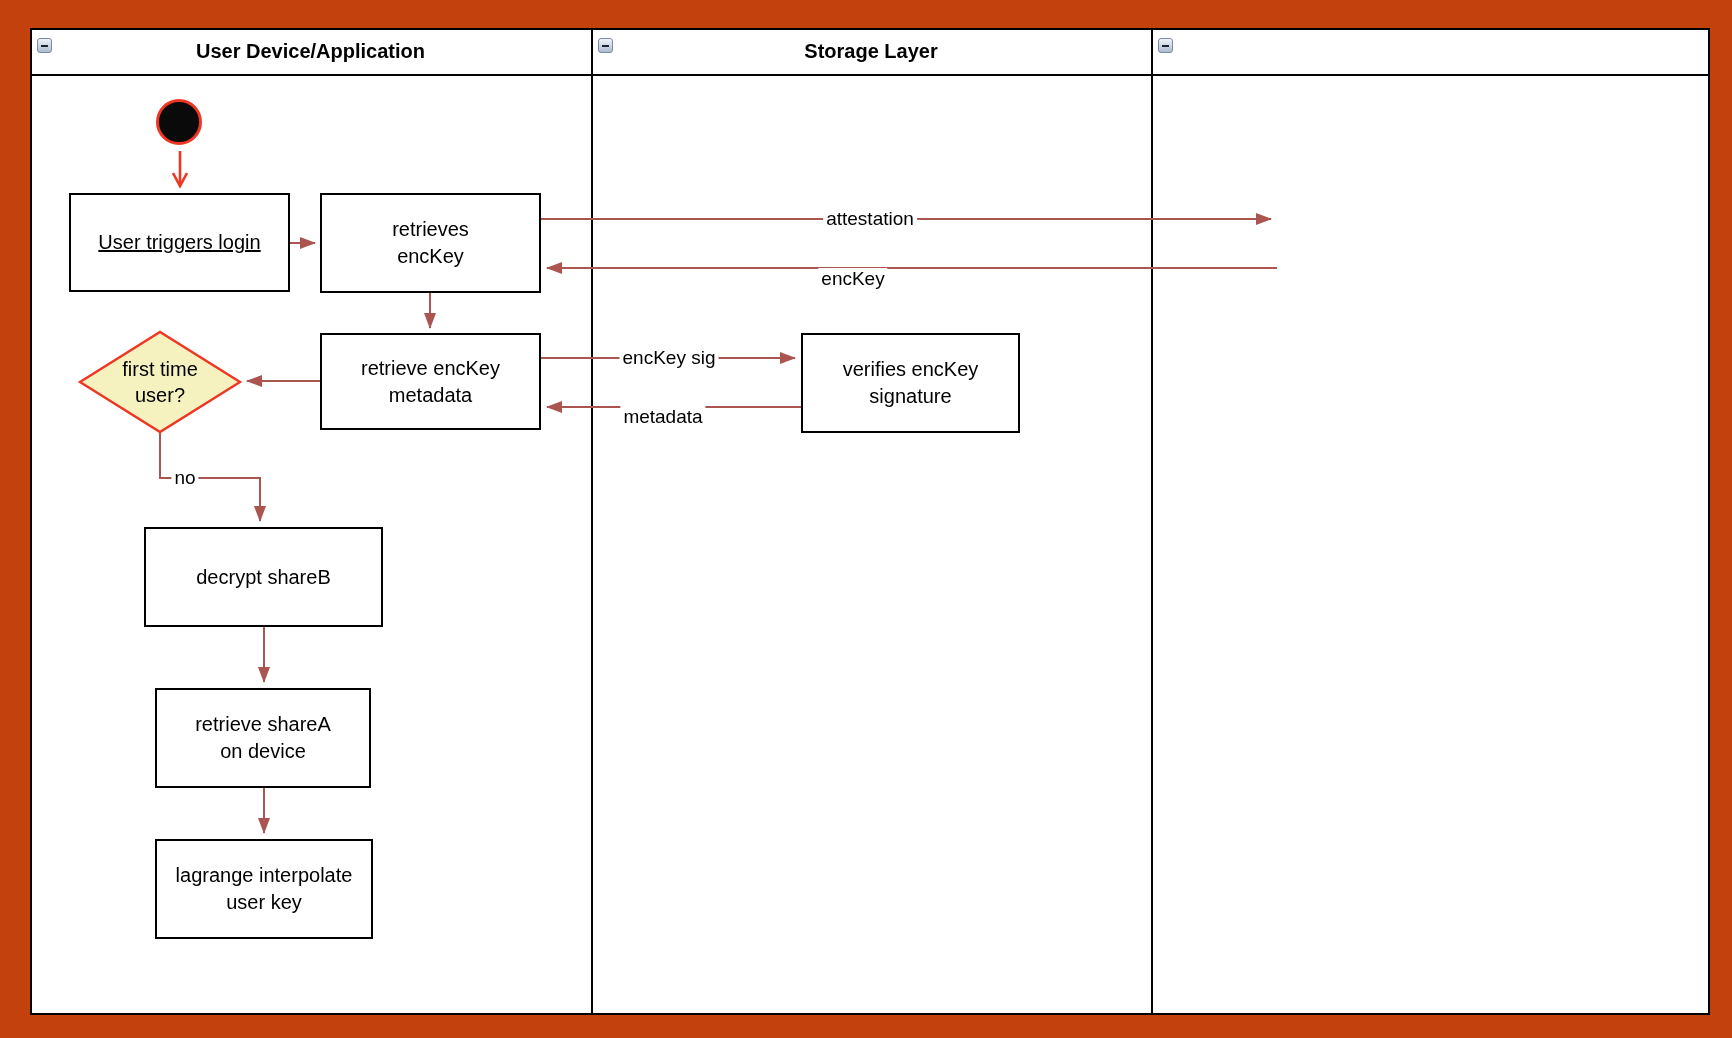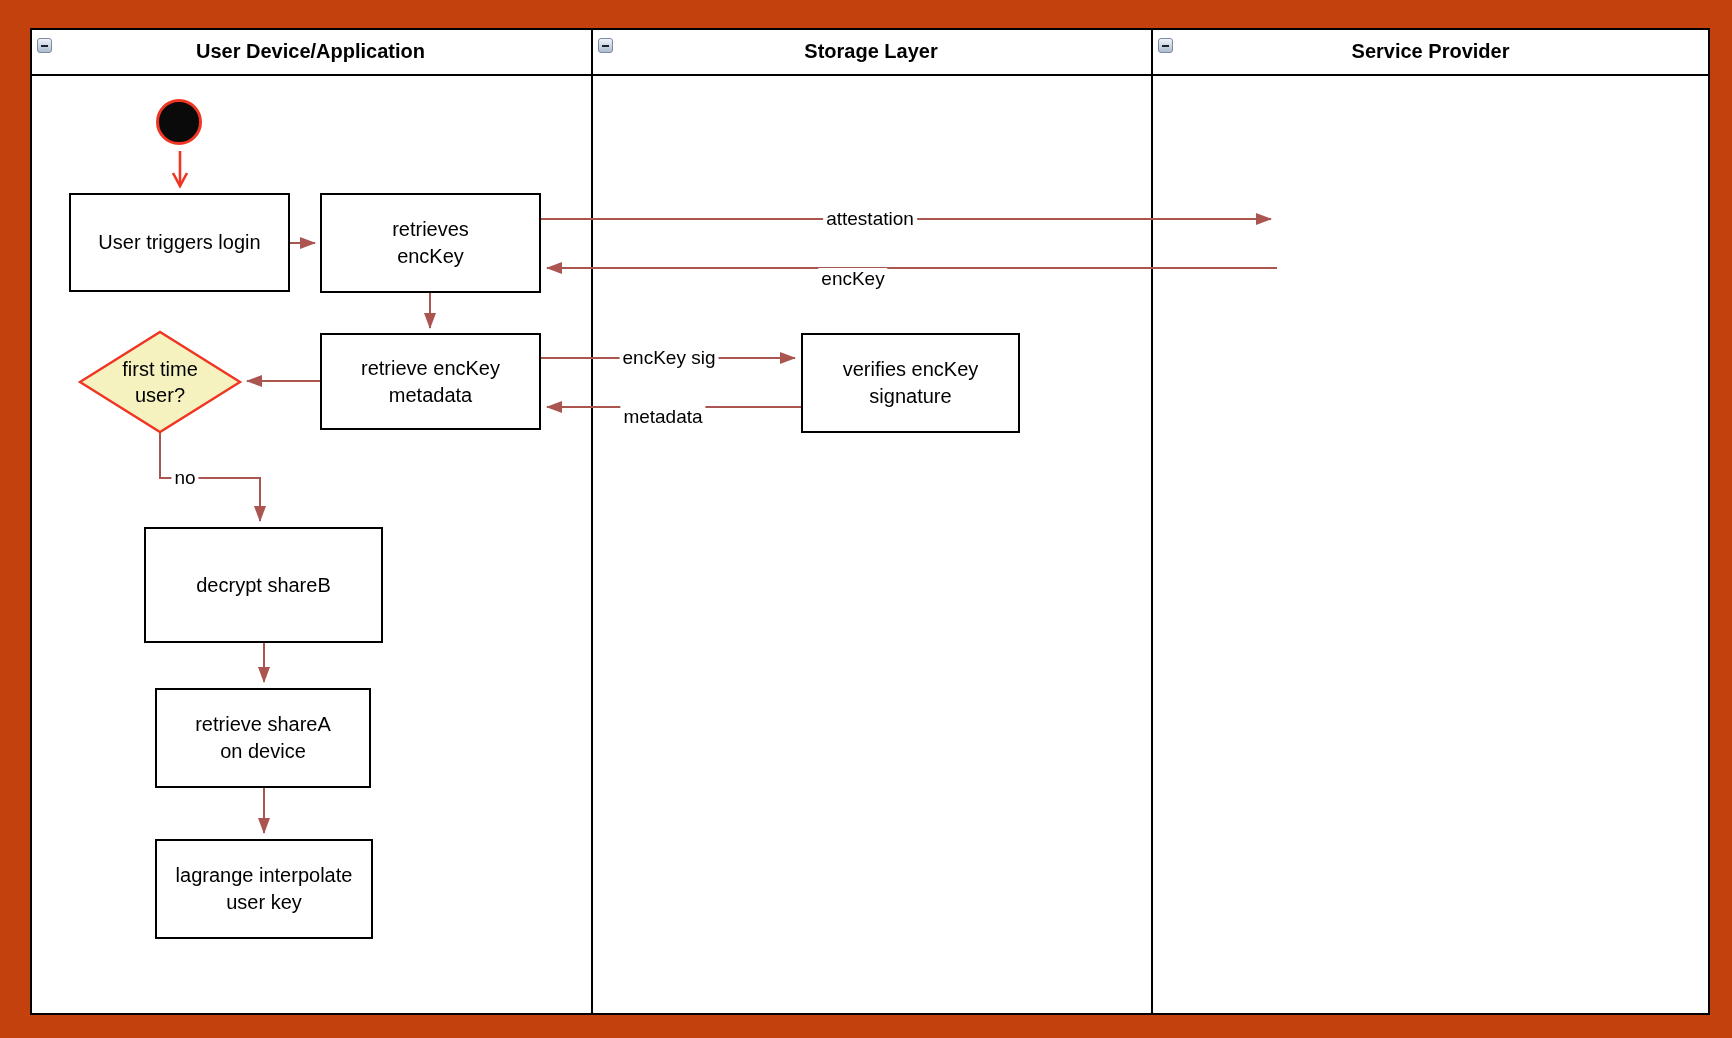--- a/index.html
+++ b/index.html
@@ -75,23 +75,20 @@
     <div class="lane-divider" style="left:559px;"></div>
     <div class="lane-divider" style="left:1119px;"></div>
   </div>
 
   <div class="lane-title" style="left:30px;width:561px;top:28px;">
     <span>User Device/Application</span>
   </div>
   <div class="lane-title" style="left:591px;width:560px;top:28px;">
     <span>Storage Layer</span>
   </div>
-  <div class="lane-title" style="left:1151px;width:559px;top:28px;">
-    <span>Service Provider</span>
-  </div>
 
   <div class="collapse-btn" style="left:37px;top:38px;">
     <div class="minus"></div>
   </div>
   <div class="collapse-btn" style="left:598px;top:38px;">
     <div class="minus"></div>
   </div>
   <div class="collapse-btn" style="left:1158px;top:38px;">
     <div class="minus"></div>
   </div>
@@ -126,40 +123,40 @@
 
     <path d="M541,358 L795,358" stroke="#aa5550" stroke-width="2" fill="none" marker-end="url(#brickHead)"></path>
 
     <path d="M801,407 L547,407" stroke="#aa5550" stroke-width="2" fill="none" marker-end="url(#brickHead)"></path>
 
     <polygon points="80,382 160,332 240,382 160,432" fill="#f6f2c0" stroke="#ee3623" stroke-width="2.4"></polygon>
   </svg>
 
   <div class="start-circle"></div>
 
-  <div class="node" style="left:69px;top:193px;width:221px;height:99px;">
+  <div class="node" style="left:69px;top:193px;width:221px;height:99px;text-decoration:underline;">
     <span>User triggers login</span>
   </div>
 
   <div class="node" style="left:320px;top:193px;width:221px;height:100px;">
     <span>retrieves
 encKey</span>
   </div>
 
   <div class="node" style="left:320px;top:333px;width:221px;height:97px;">
     <span>retrieve encKey
 metadata</span>
   </div>
 
   <div class="diamond-label">
     <span>first time
 user?</span>
   </div>
 
-  <div class="node" style="left:144px;top:527px;width:239px;height:116px;">
+  <div class="node" style="left:144px;top:527px;width:239px;height:100px;">
     <span>decrypt shareB</span>
   </div>
 
   <div class="node" style="left:155px;top:688px;width:216px;height:100px;">
     <span>retrieve shareA
 on device</span>
   </div>
 
   <div class="node" style="left:155px;top:839px;width:218px;height:100px;">
     <span>lagrange interpolate

